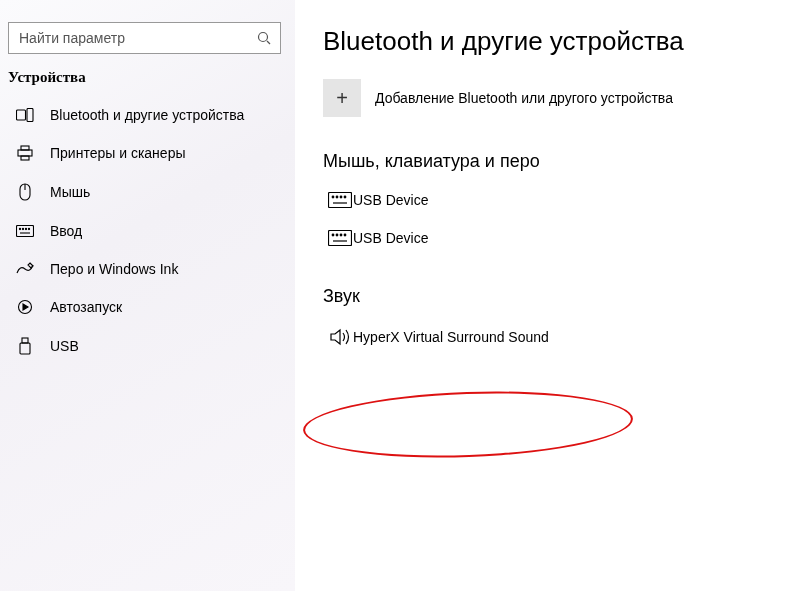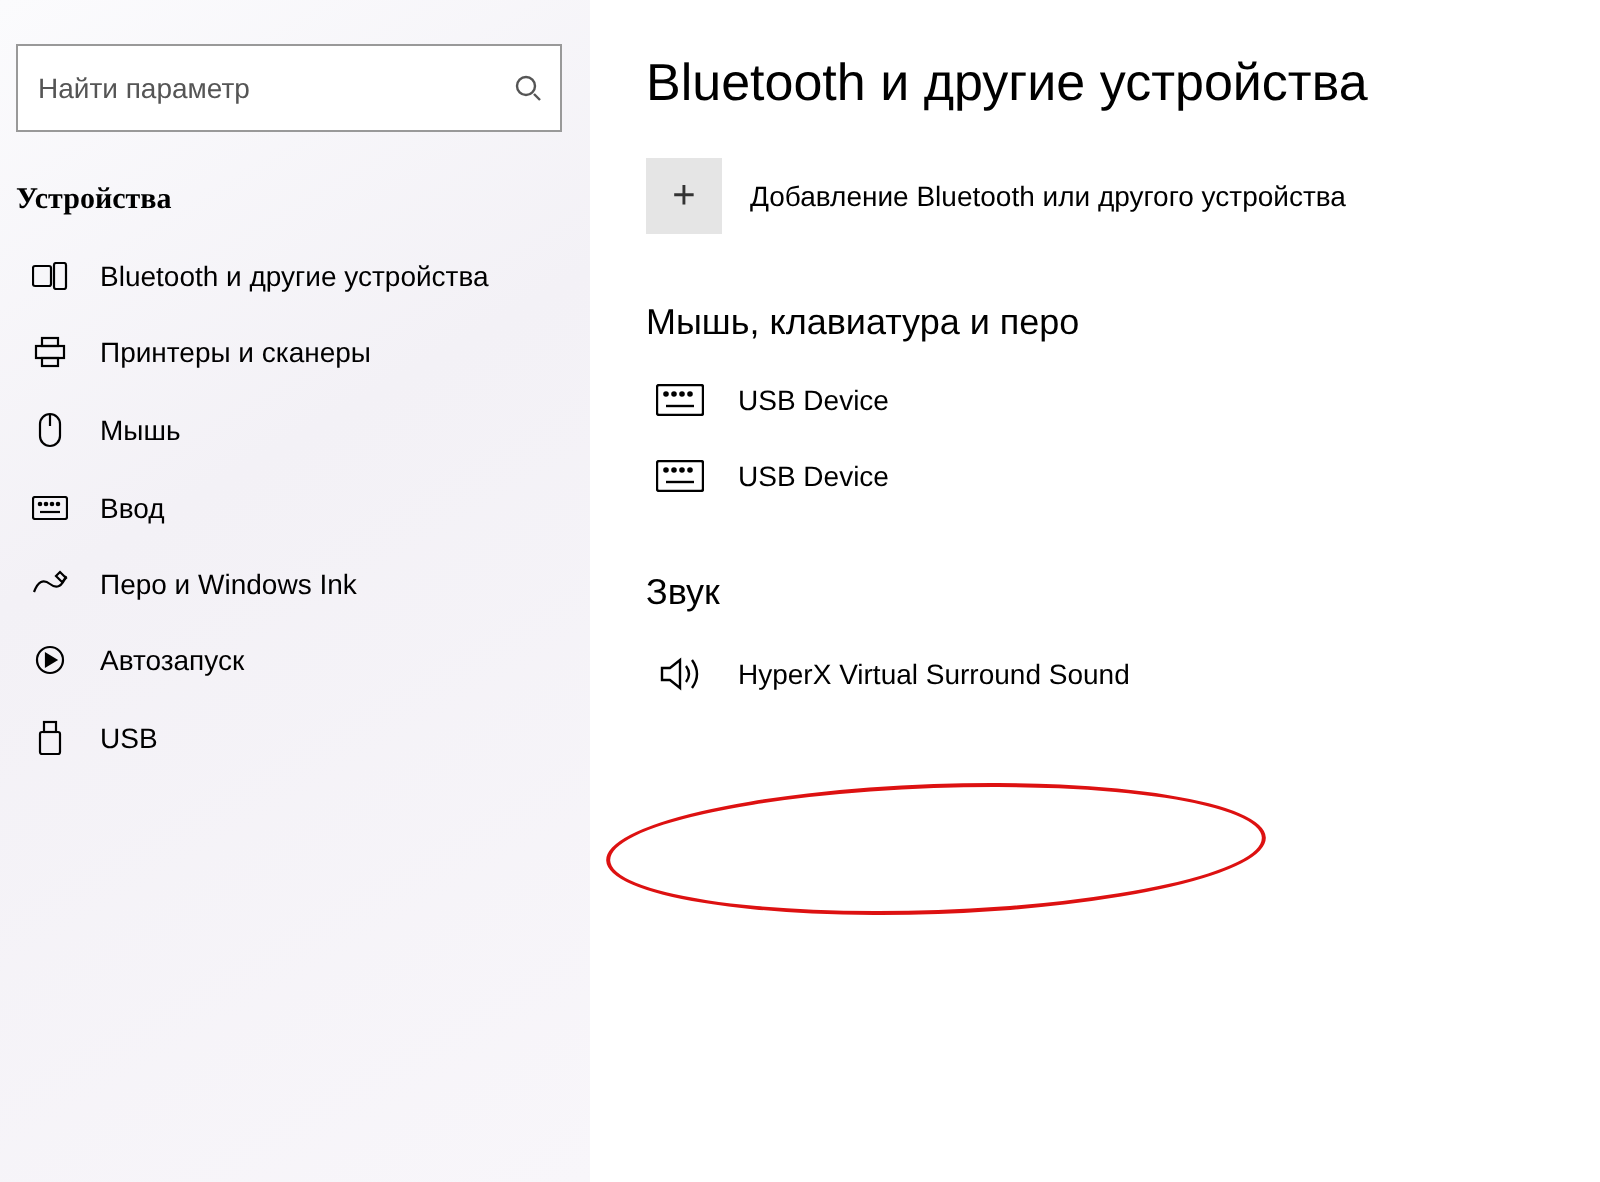--- a/index.html
+++ b/index.html
@@ -20,24 +20,24 @@
   }
   .home-link {
     display: flex;
     align-items: center;
     gap: 12px;
     padding: 4px 16px 14px 16px;
     font-size: 14px;
     cursor: pointer;
   }
   .search-box {
-    margin: 0 14px 18px 8px;
+    margin: 0 14px 7px 8px;
     border: 1px solid #999;
     background: #fff;
-    height: 44px;
+    height: 32px;
     display: flex;
     align-items: center;
     padding: 0 8px 0 10px;
     justify-content: space-between;
   }
   .search-box input {
     border: none;
     outline: none;
     font-size: 14px;
     width: 100%;
@@ -92,21 +92,20 @@
     color: #333;
   }
   .group-title {
     font-size: 18px;
     font-weight: 500;
     margin-bottom: 12px;
   }
   .device-row {
     display: flex;
     align-items: center;
-    gap: 16px;
     padding: 8px 0 14px 4px;
     font-size: 14px;
     cursor: pointer;
   }
   .device-row .dic {
     width: 26px;
     display: inline-flex;
     justify-content: center;
   }
   .group { margin-bottom: 26px; }

